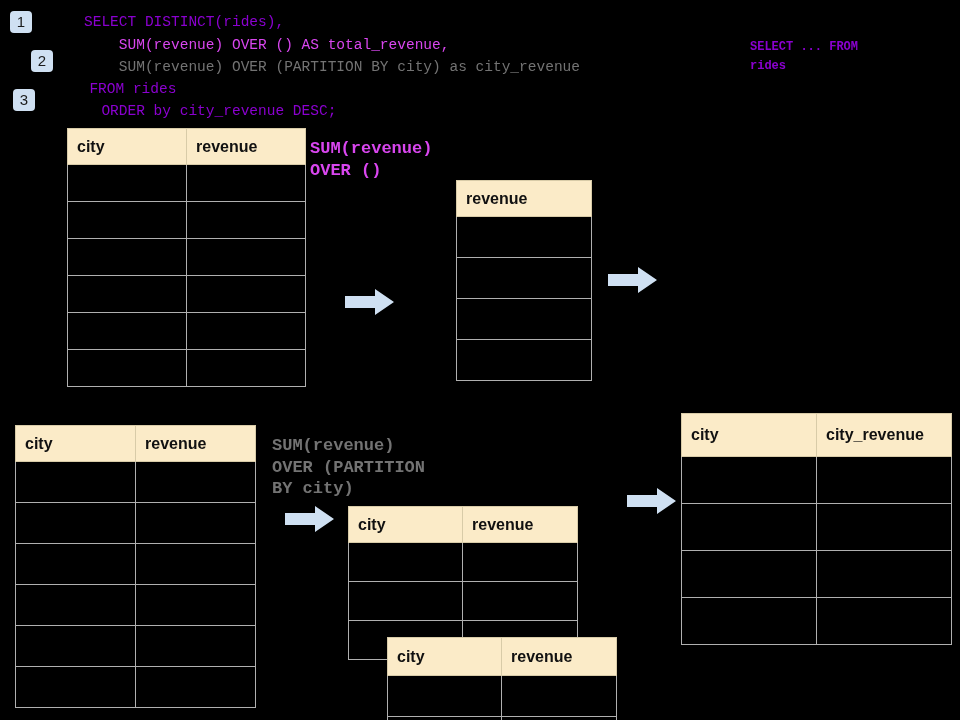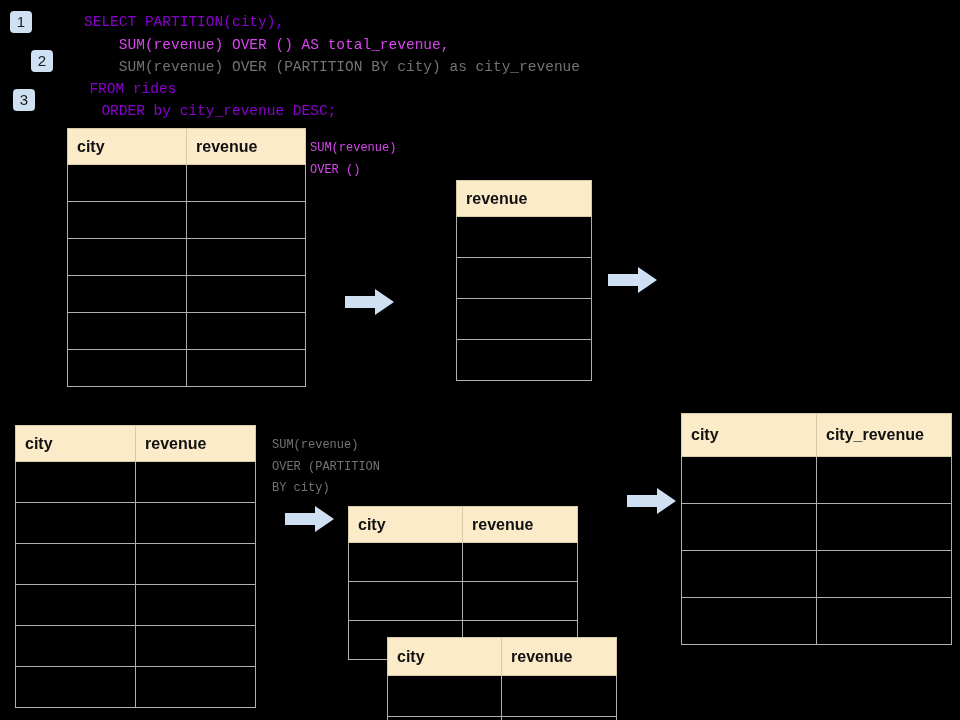--- a/index.html
+++ b/index.html
@@ -40,23 +40,24 @@
     letter-spacing: 0px;
   }
   .c-purple { color: #8B00D0; }
   .c-red    { color: #d946ef; }
   .c-green  { color: #737373; }
 
   
   .annot {
     position: absolute;
     font-family: "Liberation Mono", monospace;
-    font-size: 12px;
+    font-size: 17px;
     line-height: 21.5px;
     white-space: pre;
+    font-weight: bold;
   }
   .annot-sm {
     position: absolute;
     font-family: "Liberation Mono", monospace;
     font-size: 12px;
     line-height: 19px;
     white-space: pre;
     font-weight: bold;
   }
 
@@ -90,26 +91,28 @@
 </style>
 </head>
 <body>
 
 <div id="canvas">
 
   <div class="badge" style="left:10px; top:11px;">1</div>
   <div class="badge" style="left:31px; top:50px;">2</div>
   <div class="badge" style="left:13px; top:89px;">3</div>
 
-  <div class="code c-purple" style="left:84px; top:12px;">SELECT PARTITION(city),</div>
+  <div class="code c-purple" style="left:84px; top:12px;">SELECT DISTINCT(rides),</div>
   <div class="code c-red" style="left:84px; top:35px;">    SUM(revenue) OVER () AS total_revenue,</div>
   <div class="code c-green" style="left:84px; top:57px;">    SUM(revenue) OVER (PARTITION BY city) as city_revenue</div>
   <div class="code c-purple" style="left:72px; top:79px;">  FROM rides</div>
   <div class="code c-purple" style="left:84px; top:101px;">  ORDER by city_revenue DESC;</div>
 
+  <div class="annot-sm c-purple" style="left:750px; top:38px;">SELECT ... FROM
+rides</div>
 
   <div class="annot c-red" style="left:310px; top:138px;">SUM(revenue)
 OVER ()</div>
 
   <div class="annot c-green" style="left:272px; top:435px;">SUM(revenue)
 OVER (PARTITION
 BY city)</div>
 
   <table class="tbl" id="tbl-rides-top" style="left:67px; top:128px; width:238px;">
     <colgroup>

